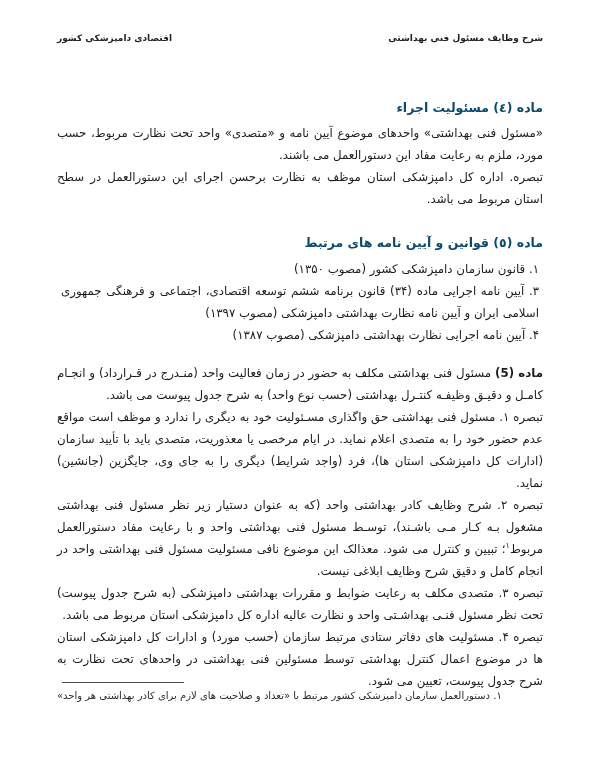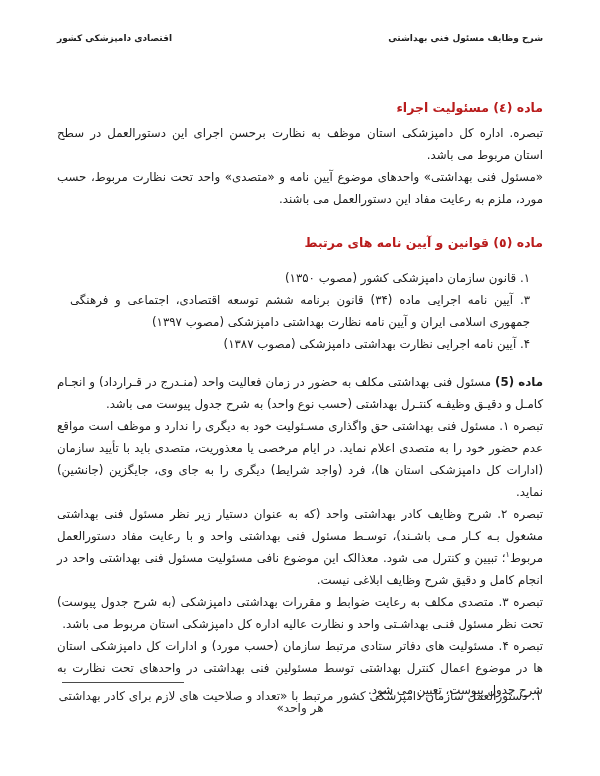--- a/index.html
+++ b/index.html
@@ -16,65 +16,65 @@
   .header{
     position:absolute;top:33px;left:57px;right:57px;
     display:flex;justify-content:space-between;align-items:flex-start;
     font-size:9px;font-weight:bold;color:#222;
   }
   .content{
     position:absolute;top:97px;left:57px;right:57px;
   }
   .content h2{
     margin:0 0 3px 0;
-    font-size:12.5px;font-weight:bold;line-height:22px;color:#b91c1c;
+    font-size:12.5px;font-weight:bold;line-height:22px;color:#0c4a6e;
   }
   .content h2.gap-top{margin-top:22px;}
   .content p{
     margin:0;
     font-size:11.8px;line-height:22px;
     text-align:justify;
   }
-  .list{margin:13px;padding:0;list-style:none;}
+  .list{margin:4px;padding:0;list-style:none;}
   .list li{
     font-size:11.8px;line-height:22px;text-align:justify;
   }
   .art6{margin-top:16px !important;}
   .lead-bold{font-weight:bold;}
   sup.fnref{font-size:8px;line-height:0;vertical-align:super;}
   .footnote-sep{
     position:absolute;top:682px;left:62px;width:122px;height:0;
     border-top:1px solid #4a4a4a;
   }
   .footnote{
     position:absolute;top:690px;left:57px;right:57px;
-    font-size:12px;line-height:12px;color:#2a2a2a;
-    text-align:center;
+    font-size:10px;line-height:12px;color:#2a2a2a;
+    text-align:left;
   }
   .pagenum{
     position:absolute;top:721px;left:0;right:0;
     text-align:center;
     font-size:9px;font-weight:bold;color:#222;
   }
 </style>
 </head>
 <body>
 
 <div class="page">
 
   <div class="header">
     <span>شرح وظایف مسئول فنی بهداشتی</span>
     <span>اقتصادی دامپزشکی کشور</span>
   </div>
 
   <div class="content">
 
     <h2>ماده (٤) مسئولیت اجراء</h2>
+    <p>«مسئول فنی بهداشتی» واحدهای موضوع آیین نامه و «متصدی» واحد تحت نظارت مربوط، حسب مورد، ملزم به رعایت مفاد این دستورالعمل می باشند.</p>
     <p>تبصره. اداره کل دامپزشکی استان موظف به نظارت برحسن اجرای این دستورالعمل در سطح استان مربوط می باشد.</p>
-    <p>«مسئول فنی بهداشتی» واحدهای موضوع آیین نامه و «متصدی» واحد تحت نظارت مربوط، حسب مورد، ملزم به رعایت مفاد این دستورالعمل می باشند.</p>
 
     <h2 class="gap-top">ماده (٥) قوانین و آیین نامه های مرتبط</h2>
     <ul class="list">
       <li>۱. قانون سازمان دامپزشکی کشور (مصوب ۱۳۵۰)</li>
       <li>۳. آیین نامه اجرایی ماده (۳۴) قانون برنامه ششم توسعه اقتصادی، اجتماعی و فرهنگی جمهوری اسلامی ایران و آیین نامه نظارت بهداشتی دامپزشکی (مصوب ۱۳۹۷)</li>
       <li>۴. آیین نامه اجرایی نظارت بهداشتی دامپزشکی (مصوب ۱۳۸۷)</li>
     </ul>
 
     <p class="art6"><span class="lead-bold">ماده (5)</span><span> مسئول فنی بهداشتی مکلف به حضور در زمان فعالیت واحد (منـدرج در قـرارداد) و انجـام کامـل و دقیـق وظیفـه کنتـرل بهداشتی (حسب نوع واحد) به شرح جدول پیوست می باشد.</span></p>
 

